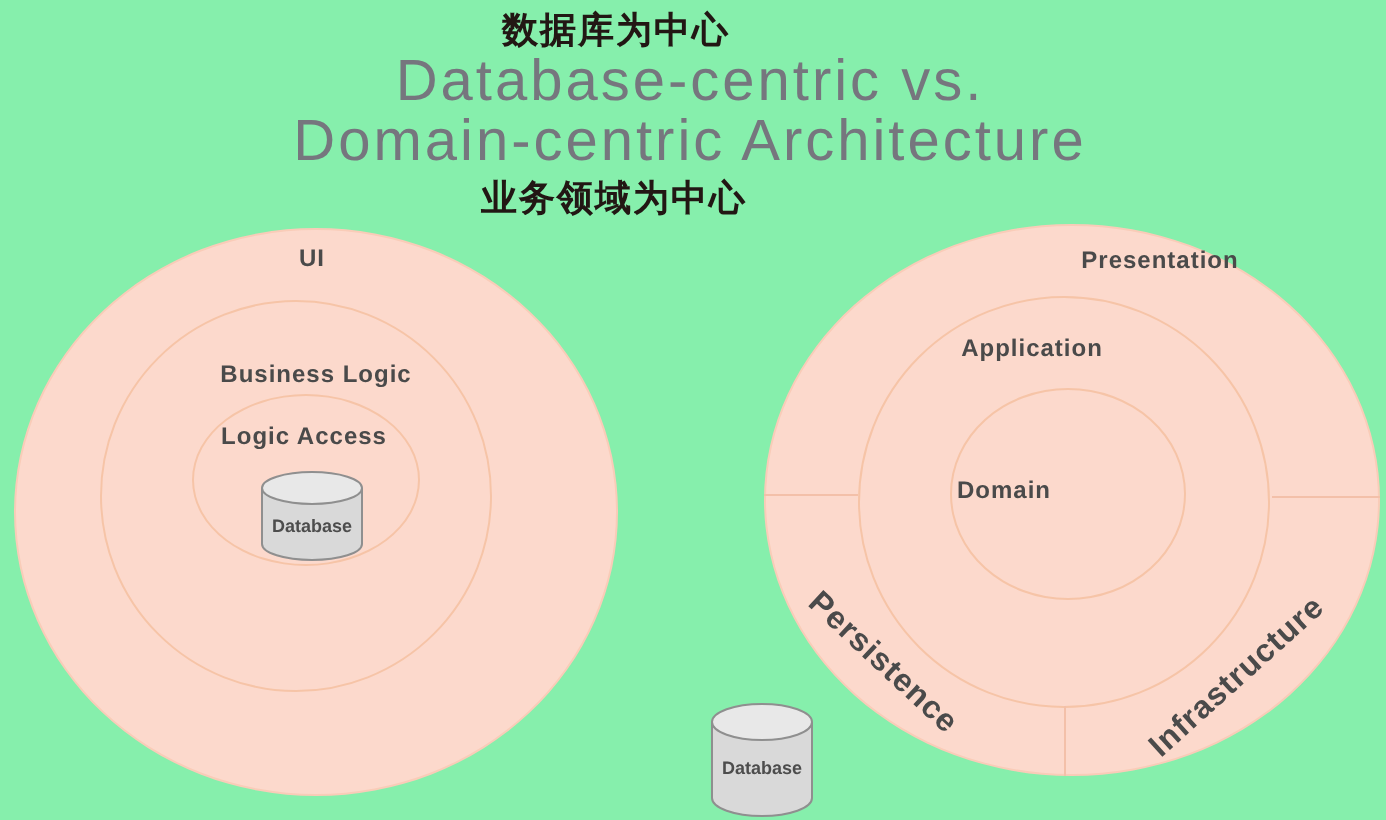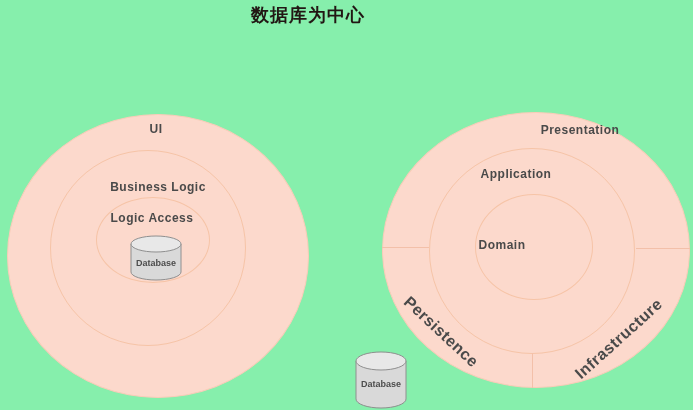--- a/index.html
+++ b/index.html
@@ -86,21 +86,26 @@
   .cyl-left  { left: 130px; top: 235px; }
   .cyl-right { left: 355px; top: 351px; }
 </style>
 </head>
 <body>
 
 <div class="canvas">
 
   <div class="zh-label" style="left:308px; top:3px;">数据库为中心</div>
 
+  <div class="title-block">
+    <div>Database-centric vs.</div>
+    <div>Domain-centric Architecture</div>
+  </div>
 
+  <div class="zh-label" style="left:307px; top:87px;">业务领域为中心</div>
 
   <div class="circle filled l-outer"></div>
   <div class="circle outlined l-mid"></div>
   <div class="circle outlined l-inner"></div>
 
   <div class="ring-label" style="left:156px; top:122px;">UI</div>
   <div class="ring-label" style="left:158px; top:168px;margin-top:12px;">Business Logic</div>
   <div class="ring-label" style="left:152px; top:211px;">Logic Access</div>
 
   <div class="cylinder cyl-left">

